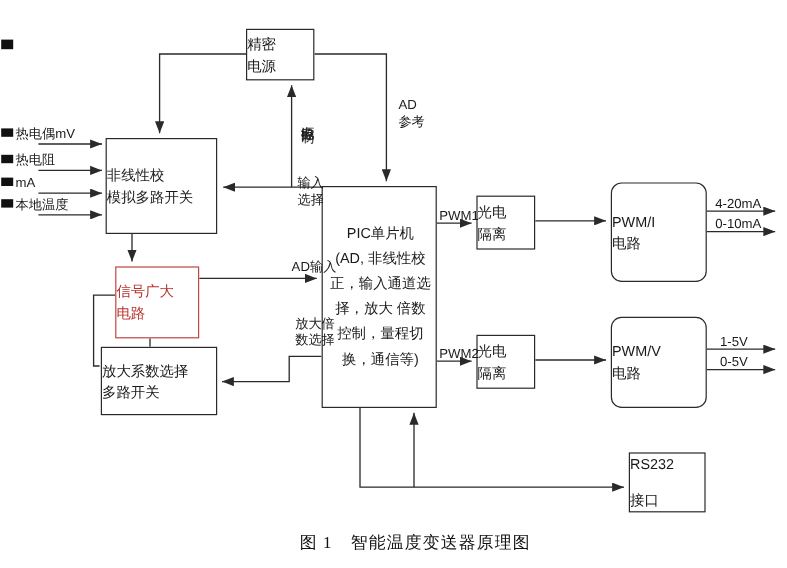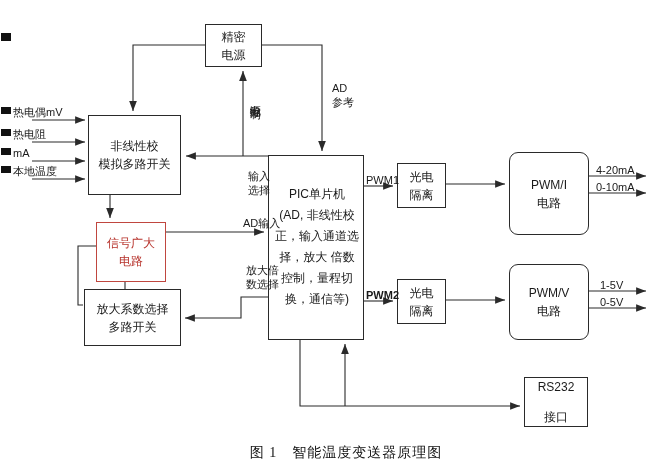--- a/index.html
+++ b/index.html
@@ -1,20 +1,20 @@
 <!DOCTYPE html>
 <html><head>
 <meta charset="utf-8">
 <style>
   * { margin:0; padding:0; box-sizing:border-box; }
   html,body { background:#ffffff; font-family:"Liberation Sans","DejaVu Sans",sans-serif; }
   #stage { position:relative; width:656px; height:473px; background:#ffffff; overflow:hidden; }
   svg.wires { position:absolute; left:0; top:0; }
   .box { position:absolute; border:1.3px solid #2a2a2a; background:#fff; display:flex;
-         flex-direction:column; align-items:center; justify-content:center;
+         flex-direction:column; align-items:flex-start; justify-content:center;
          font-size:12px; color:#1a1a1a; line-height:1.5; text-align:center; }
   .rounded { border-radius:9px; }
   .red { border-color:#c0463f; color:#b7332c; }
   .lbl { position:absolute; font-size:11px; color:#1a1a1a; line-height:1.3; white-space:nowrap; }
   .vert { writing-mode:vertical-rl; text-orientation:upright; letter-spacing:1px; }
   .mark { position:absolute; background:#111; }
   #pic-box { justify-content:flex-start; align-items:center; text-align:left;
              padding:28px 4px 0 6px; line-height:21px; }
   .caption { position:absolute; left:0; right:0; top:444px; text-align:center;
              font-size:14px; letter-spacing:1px; color:#111;
@@ -136,34 +136,34 @@
     <span>接口</span>
   </div>
 
   <div class="lbl vert" style="left:248px;top:96px;">电源控制</div>
 
   <div class="lbl" style="left:332px;top:81px;">
     <div>AD</div>
     <div>参考</div>
   </div>
 
-  <div class="lbl" style="left:248px;top:169px;">
+  <div class="lbl" style="left:248px;top:146px;">
     <div>输入</div>
     <div>选择</div>
   </div>
 
   <div class="lbl" style="left:243px;top:216px;">AD输入</div>
 
   <div class="lbl" style="left:246px;top:263px;">
     <div>放大倍</div>
     <div>数选择</div>
   </div>
 
   <div class="lbl" style="left:366px;top:173px;">PWM1</div>
-  <div class="lbl" style="left:366px;top:288px;font-weight:bold;">PWM2</div>
+  <div class="lbl" style="left:366px;top:288px;">PWM2</div>
 
   <div class="lbl" style="left:596px;top:163px;">4-20mA</div>
   <div class="lbl" style="left:596px;top:180px;">0-10mA</div>
   <div class="lbl" style="left:600px;top:278px;">1-5V</div>
   <div class="lbl" style="left:600px;top:295px;">0-5V</div>
 
   <div class="caption">图 1　智能温度变送器原理图</div>
 
 </div>
 

